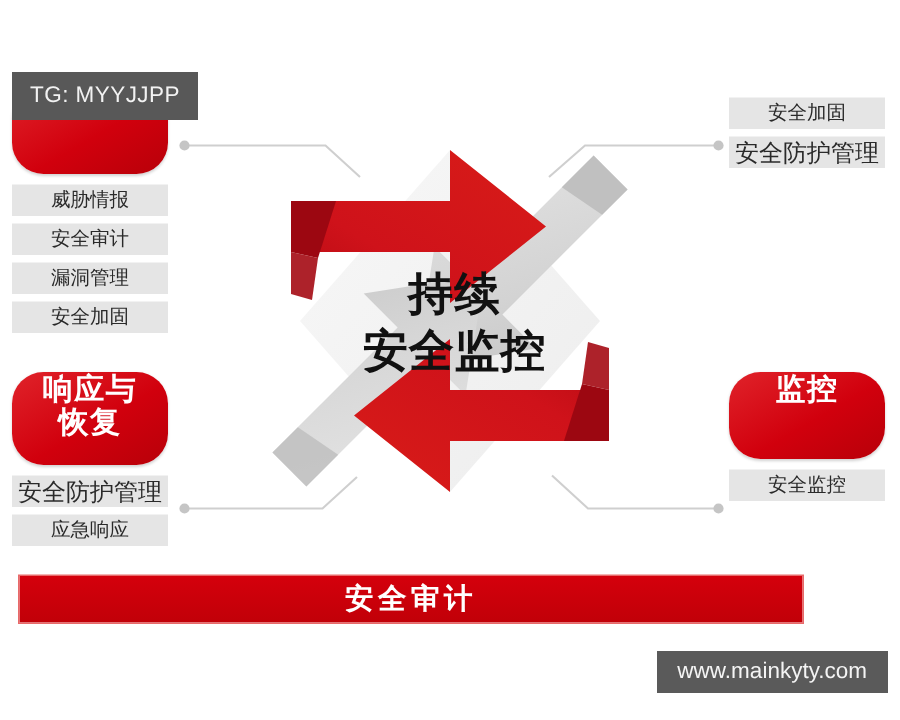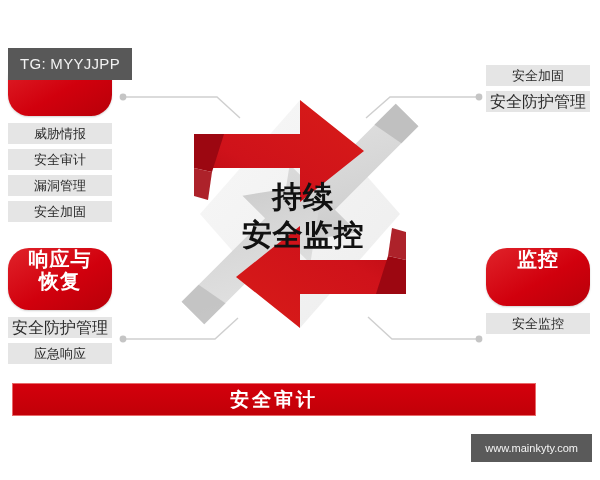--- a/index.html
+++ b/index.html
@@ -43,21 +43,21 @@
   
   #watermark {
     position: absolute;
     right: 8px;
     bottom: 18px;
     height: 28px;
     line-height: 28px;
     padding: 0 14px;
     background: #5a5a5a;
     color: #f4f4f4;
-    font-size: 11px;
+    font-size: 15px;
     white-space: nowrap;
     font-family: "Liberation Sans", sans-serif;
   }
 
   
   .group {
     position: absolute;
     width: 104px;
   }
   .group.left  { left: 8px; }

